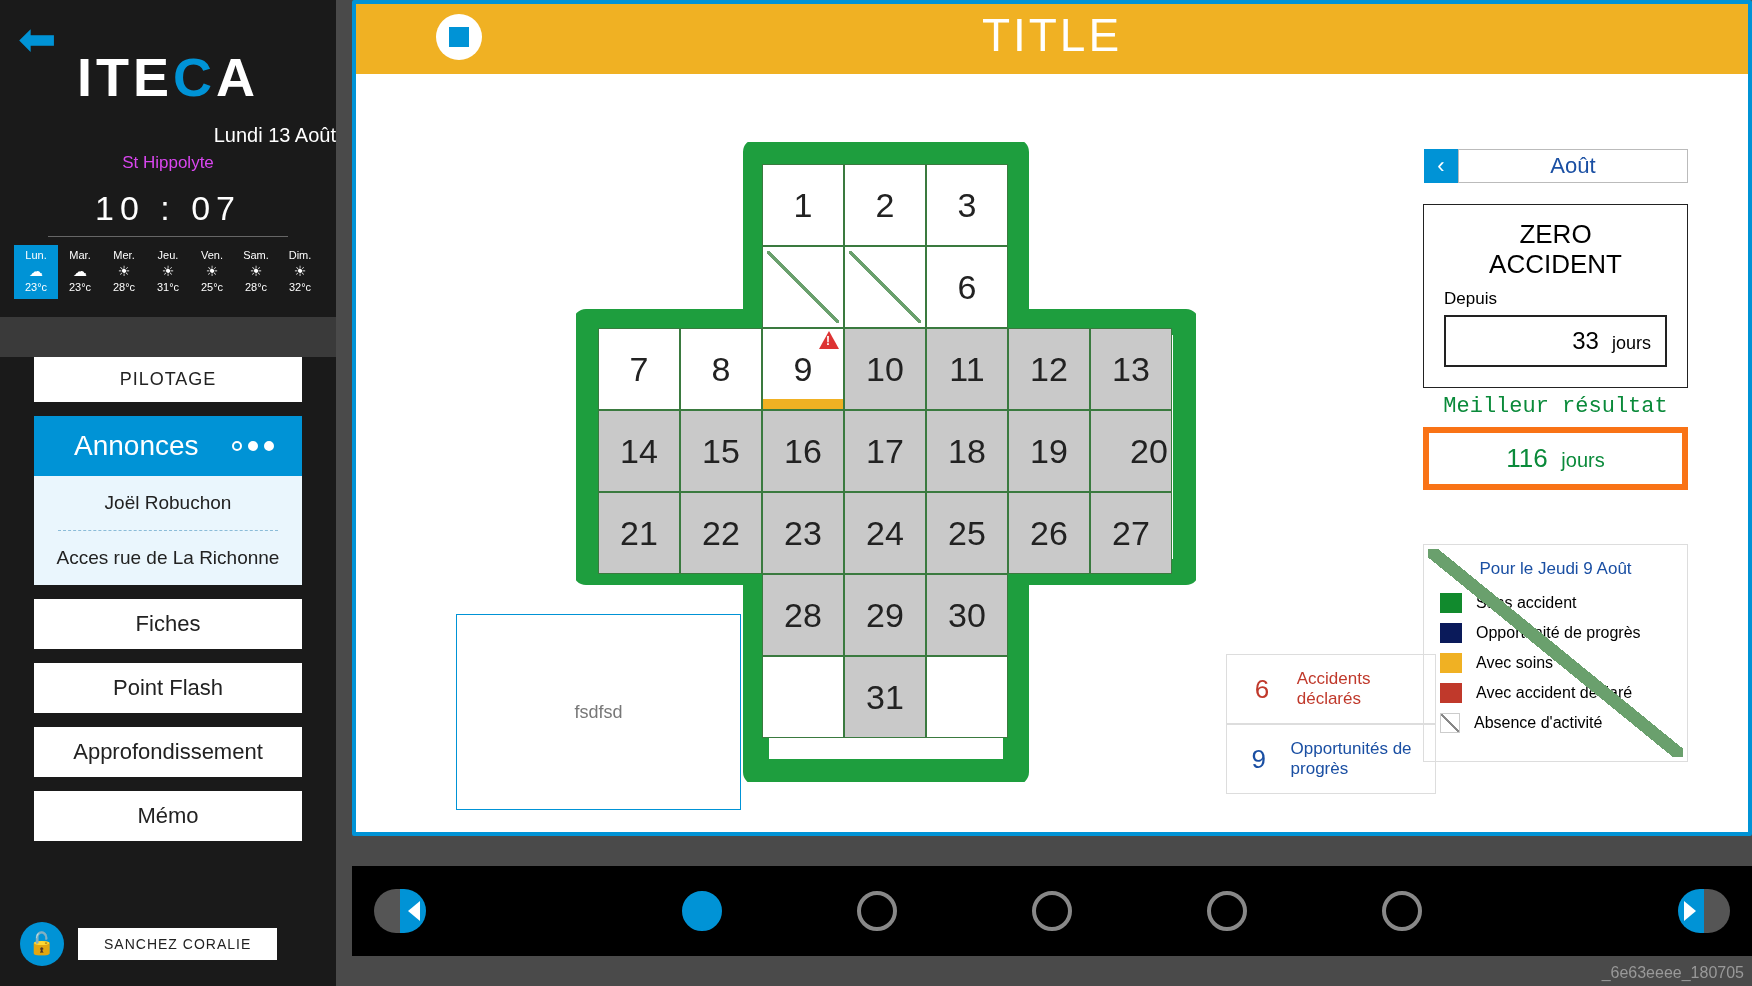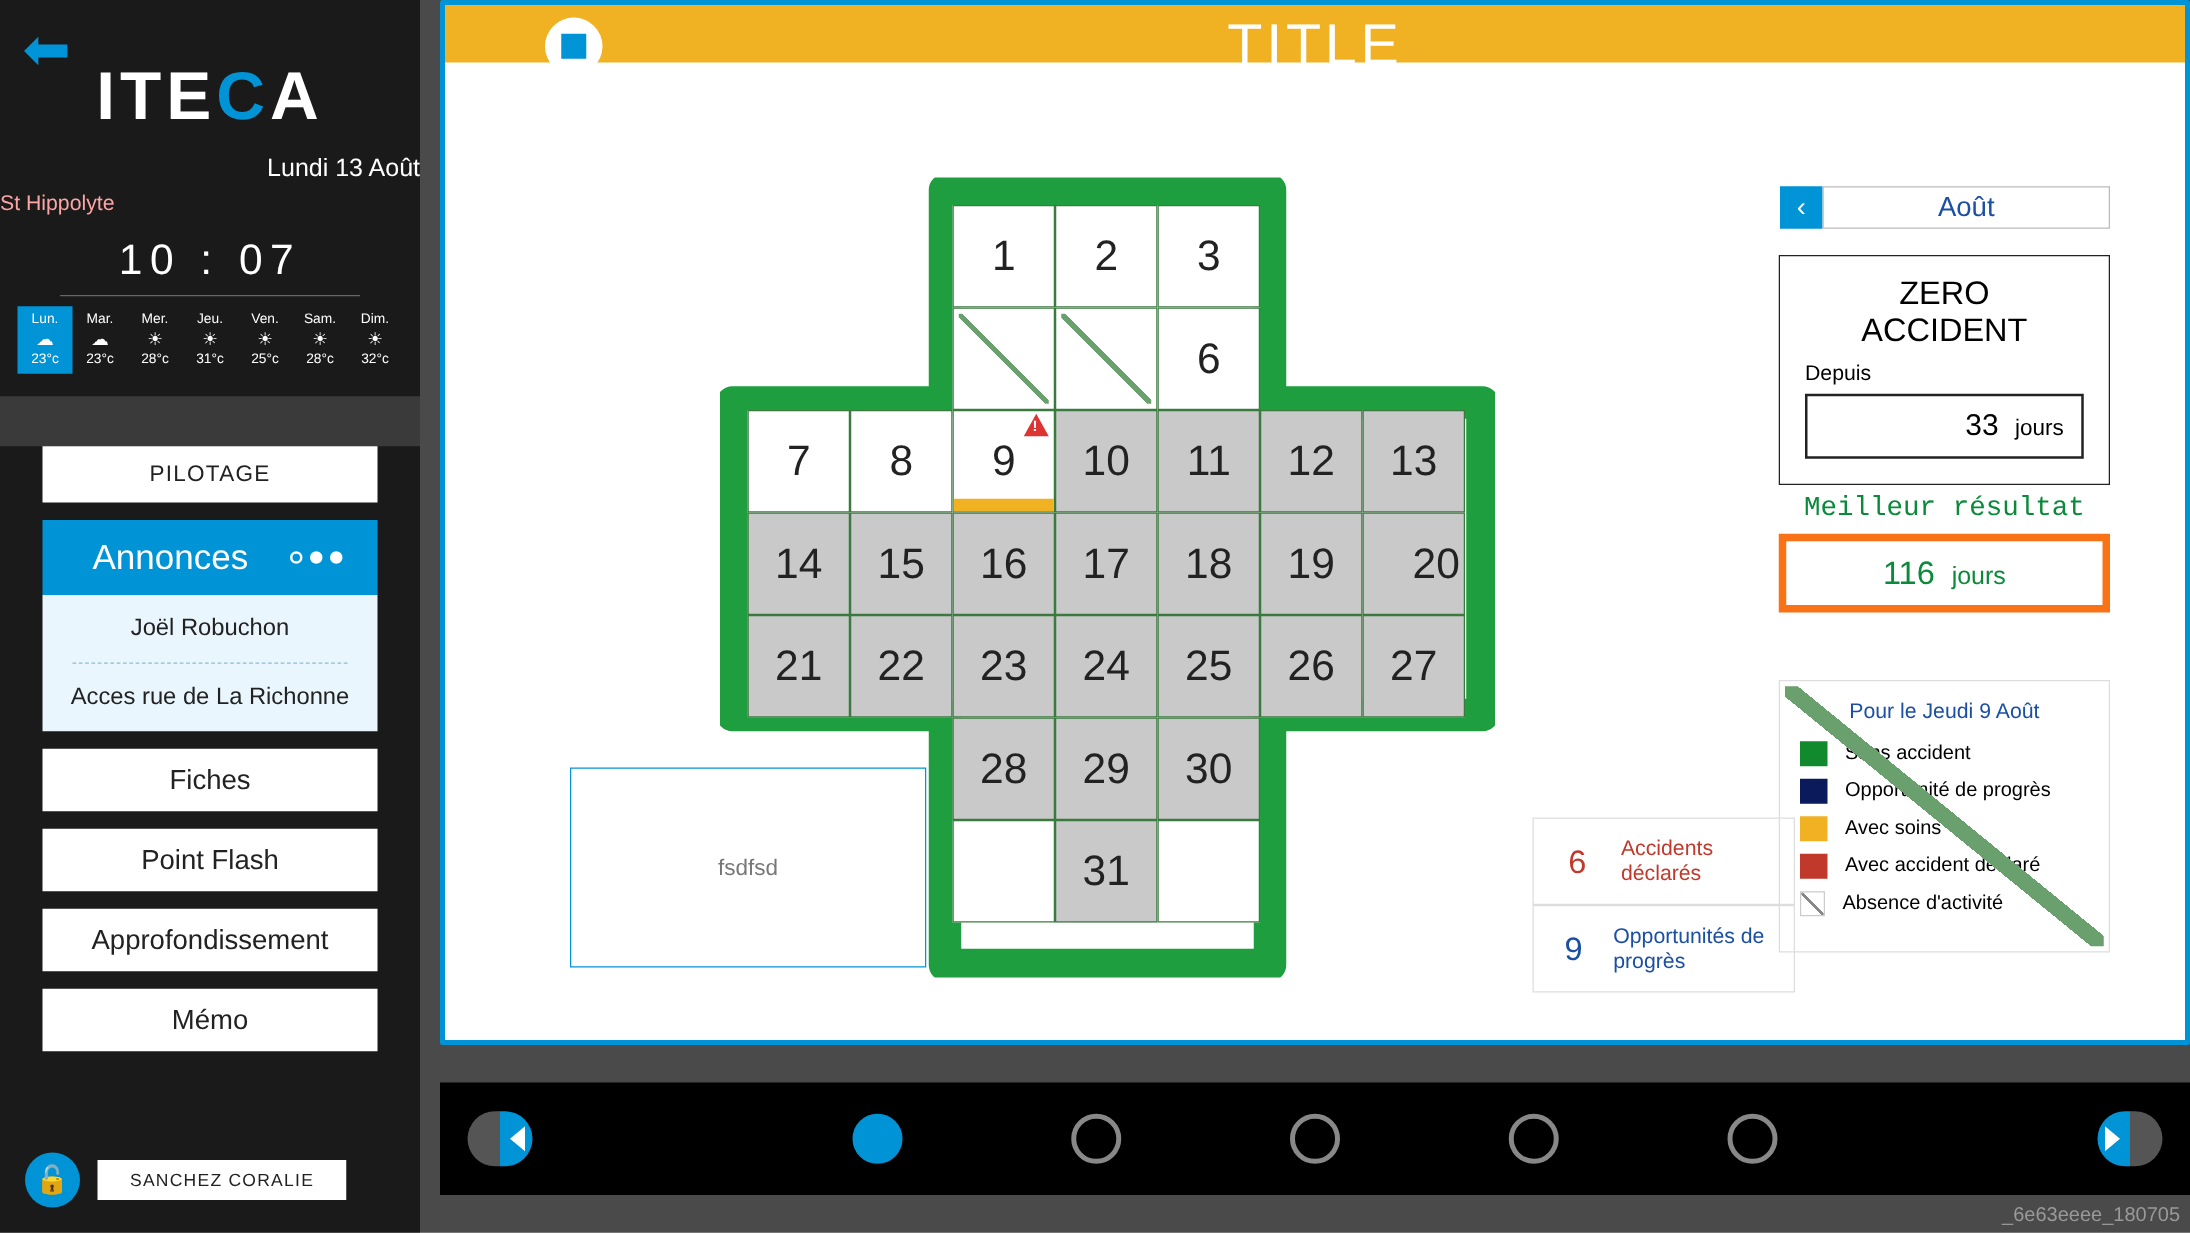--- a/index.html
+++ b/index.html
@@ -10,21 +10,21 @@
     position: absolute; left: 0; top: 0; width: 336px; height: 986px;
     background: #1a1a1a; color: #fff;
   }
   .back-arrow { position: absolute; left: 18px; top: 12px; color:#0093d6; font-size: 46px; cursor:pointer; }
   .logo {
     text-align: center; font-size: 54px; font-weight: 700; letter-spacing: 4px;
     margin-top: 46px; font-family: Arial, sans-serif;
   }
   .logo .c { color:#0093d6; }
   .date-main { text-align:right; font-size: 20px; margin-top: 16px; }
-  .date-sub  { text-align:left; font-size: 17px; margin-top: 6px; color:#fca5a5; }
+  .date-sub  { text-align:center; font-size: 17px; margin-top: 6px; color:#d946ef; }
   .clock {
     text-align:center; font-size: 34px; letter-spacing: 6px; margin: 16px auto 8px;
     border-bottom: 1px solid #666; width: 240px; padding-bottom: 8px;
   }
   .weather-row { display:flex; justify-content:center; gap:0; margin-top:6px; }
   .wday {
     width: 44px; text-align:center; font-size: 11px; padding: 4px 0 6px;
   }
   .wday.active { background:#0093d6; border-radius:0; }
   .wday .lbl { display:block; margin-bottom:2px; }
@@ -63,21 +63,21 @@
   .user-chip {
     background:#fff; color:#222; font-size: 14px; letter-spacing: 1px; padding: 8px 26px; cursor:pointer;
   }
 
   
   .main {
     position:absolute; left: 352px; top: 0; width: 1400px; height: 836px;
     background:#fff; border: 4px solid #0093d6; border-radius: 2px;
   }
   .title-bar {
-    position:absolute; left:0; top:0; right:0; height: 46px; background:#f0b123;
+    position:absolute; left:0; top:0; right:0; height: 70px; background:#f0b123;
     color:#fff; font-size: 46px; text-align:center; line-height:62px; letter-spacing: 3px;
   }
   .stop-btn {
     position:absolute; left: 80px; top: 10px; width:46px; height:46px; border-radius:50%;
     background:#fff; display:flex; align-items:center; justify-content:center; cursor:pointer;
   }
   .stop-btn .sq { width:20px; height:20px; background:#0093d6; }
 
   
   .cross-wrap {
@@ -100,21 +100,21 @@
   .alert-ico {
     position:absolute; top:2px; right:4px; width:0; height:0;
     border-left:10px solid transparent; border-right:10px solid transparent;
     border-bottom:18px solid #d33;
   }
   .alert-ico::after{
     content:"!"; position:absolute; left:-3px; top:3px; color:#fff; font-size:12px; font-weight:bold;
   }
 
   .note-box {
-    position:absolute; left: 100px; top: 610px; width: 285px; height: 160px;
+    position:absolute; left: 100px; top: 610px; width: 285px; height: 196px;
     border:1px solid #0093d6; display:flex; align-items:center; justify-content:center;
     color:#777; font-size:18px;
   }
 
   .stat-card {
     position:absolute; background:#fff; border:1px solid #ddd; padding: 14px 18px;
     display:flex; gap:18px; align-items:center; font-size: 17px;
   }
   .stat-card .num { font-size: 26px; width:40px; text-align:center; }
   .stat-accidents { left: 870px; top: 650px; width: 210px; color:#c0392b; }

